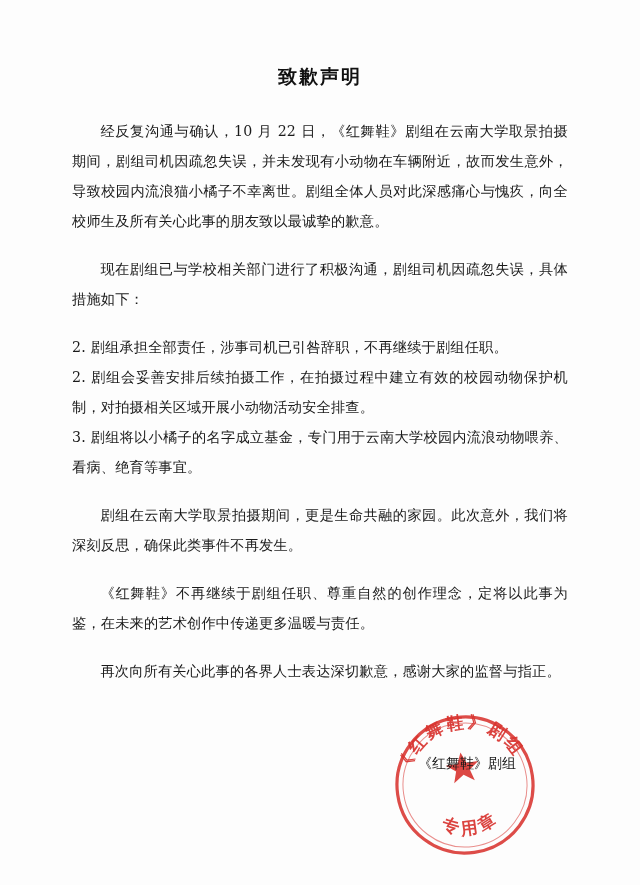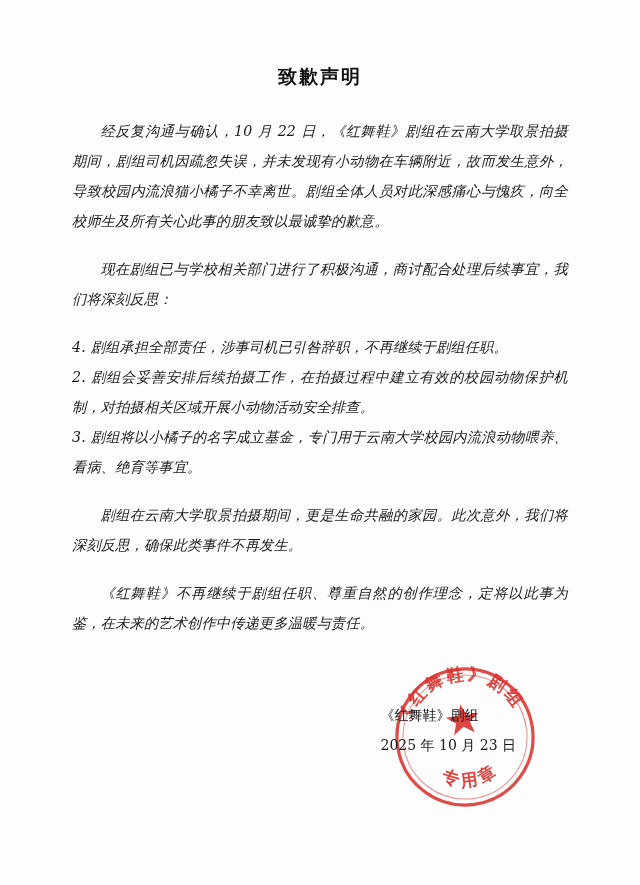--- a/index.html
+++ b/index.html
@@ -37,21 +37,20 @@
     margin: 16px 0 26px 0;
     font-family: "DejaVu Serif", "Liberation Serif", serif;
   }
   .para {
     font-size: 14.2px;
     line-height: 30px;
     color: #1a1a1a;
     text-align: justify;
     margin: 0 0 18px 0;
     letter-spacing: 0.2px;
-    font-style: italic;
   }
   .para.indent {
     text-indent: 2em;
   }
   .list {
     margin: 0 0 18px 0;
   }
   .list .para {
     margin: 0;
   }
@@ -87,30 +86,31 @@
 </style>
 </head>
 <body>
 
 <div class="page">
   <div class="doc">
 
     <div class="doc-title">致歉声明</div>
 
     <p class="para indent">经反复沟通与确认，10 月 22 日，《红舞鞋》剧组在云南大学取景拍摄期间，剧组司机因疏忽失误，并未发现有小动物在车辆附近，故而发生意外，导致校园内流浪猫小橘子不幸离世。剧组全体人员对此深感痛心与愧疚，向全校师生及所有关心此事的朋友致以最诚挚的歉意。</p>
-    <p class="para indent">现在剧组已与学校相关部门进行了积极沟通，商讨配合处理后续事宜，我们将深刻反思：</p>
+    <p class="para indent">现在剧组已与学校相关部门进行了积极沟通，剧组司机因疏忽失误，具体措施如下：</p>
 
     <div class="list">
-      <p class="para">4. 剧组承担全部责任，涉事司机已引咎辞职，不再继续于剧组任职。</p>
+      <p class="para">2. 剧组承担全部责任，涉事司机已引咎辞职，不再继续于剧组任职。</p>
       <p class="para">2. 剧组会妥善安排后续拍摄工作，在拍摄过程中建立有效的校园动物保护机制，对拍摄相关区域开展小动物活动安全排查。</p>
       <p class="para">3. 剧组将以小橘子的名字成立基金，专门用于云南大学校园内流浪动物喂养、看病、绝育等事宜。</p>
     </div>
 
     <p class="para indent">剧组在云南大学取景拍摄期间，更是生命共融的家园。此次意外，我们将深刻反思，确保此类事件不再发生。</p>
     <p class="para indent">《红舞鞋》不再继续于剧组任职、尊重自然的创作理念，定将以此事为鉴，在未来的艺术创作中传递更多温暖与责任。</p>
+    <p class="para indent">再次向所有关心此事的各界人士表达深切歉意，感谢大家的监督与指正。</p>
 
     <div class="signature-zone">
 
       <div class="seal">
         <svg width="158" height="158" viewBox="0 0 158 158" xmlns="http://www.w3.org/2000/svg">
           <defs>
             <path id="arcTop" d="M 79,79 m -57,0 a 57,57 0 1 1 114,0" fill="none"></path>
             <path id="arcTopText" d="M 22,79 a 57,57 0 0 1 114,0" fill="none"></path>
             <path id="arcBottomText" d="M 30,79 a 49,49 0 0 0 98,0" fill="none"></path>
           </defs>
@@ -126,19 +126,18 @@
             <textPath href="#arcTopText" startOffset="50%" text-anchor="middle">《红舞鞋》剧组</textPath>
           </text>
           <text font-family="'DejaVu Serif','Liberation Serif',serif" font-size="17" font-weight="bold" fill="#d8332f" opacity="0.92" letter-spacing="4">
             <textPath href="#arcBottomText" startOffset="50%" text-anchor="middle">专用章</textPath>
           </text>
         </svg>
       </div>
 
       <div class="sig-lines">
         <div>《红舞鞋》剧组</div>
-        <div>2025 年 10 月 23 日</div>
       </div>
 
     </div>
 
   </div>
 </div>
 
 </body></html>

